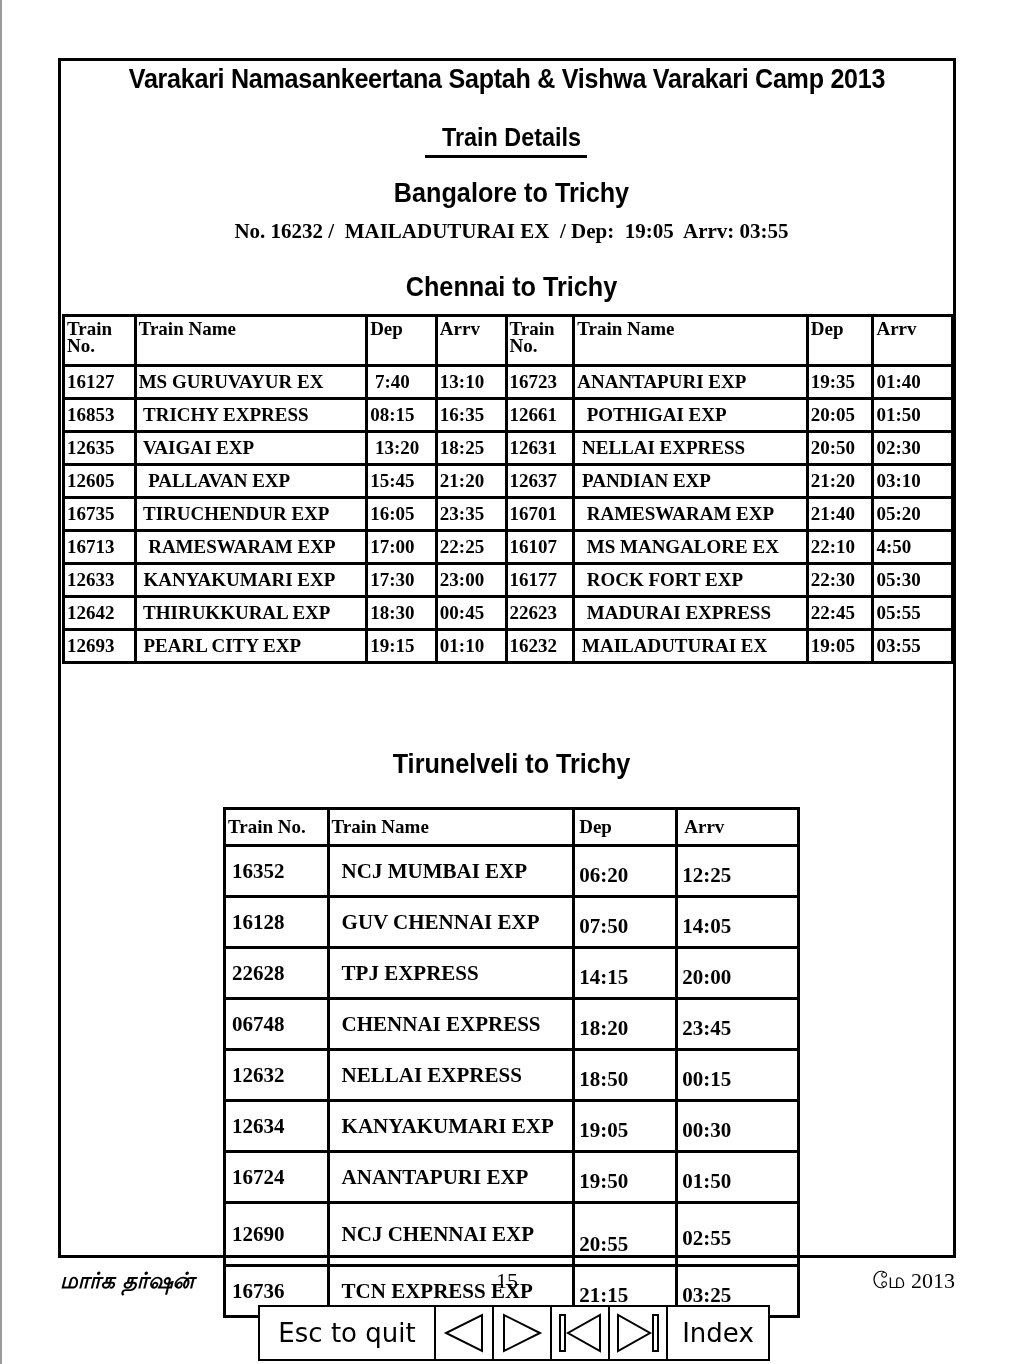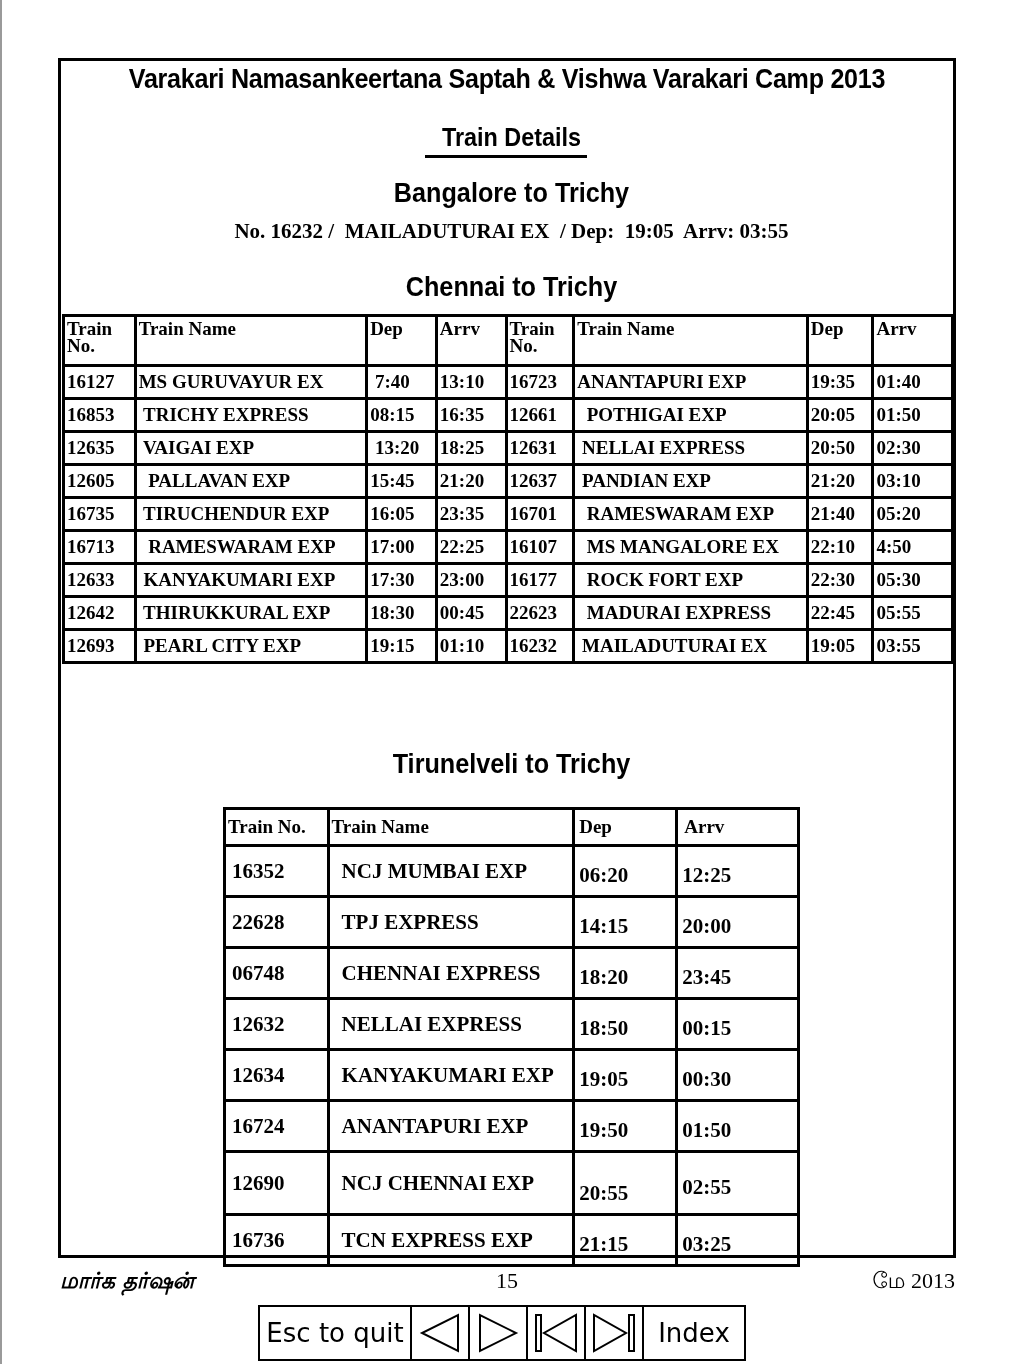--- a/index.html
+++ b/index.html
@@ -26,21 +26,21 @@
     .tvl-table td.nm { padding-left: 12px; }
     .tvl-table td.no { padding-left: 6px; }
 
     .footer-left { position: absolute; left: 60px; top: 1268px; font-size: 22px; font-weight: bold; font-style: italic; font-family: "DejaVu Sans", sans-serif; }
     .footer-center { position: absolute; left: 496px; top: 1268px; font-size: 22px; font-family: "Liberation Serif", serif; }
     .footer-right { position: absolute; right: 68px; top: 1268px; font-size: 22px; font-family: "Liberation Serif", serif; }
 
     .nav-bar { position: absolute; left: 258px; top: 1305px; height: 56px; display: flex; border: 2px solid #000; box-sizing: border-box; background: #fff; }
     .nav-btn { border-right: 2px solid #000; display: flex; align-items: center; justify-content: center; font-family: "DejaVu Sans", sans-serif; font-size: 26px; cursor: pointer; box-sizing: border-box; }
     .nav-btn:last-child { border-right: none; }
-    .nav-esc { width: 152px; }
+    .nav-esc { width: 176px; }
     .nav-icon { width: 58px; }
     .nav-index { width: 100px; }
     .nav-btn svg { display: block; }
   </style>
 </head>
 <body>
 
 <div class="left-rule"></div>
 <div class="page-frame"></div>
 
@@ -188,20 +188,26 @@
     </tr>
   </thead>
   <tbody id="tvl-body">
       <tr>
         <td class="no">16352</td>
         <td class="nm">NCJ MUMBAI EXP</td>
         <td style="padding-left: 4px; padding-top: 8px;">06:20</td>
         <td style="padding-left: 4px; padding-top: 8px;">12:25</td>
       </tr>
       <tr>
+        <td class="no">16128</td>
+        <td class="nm">GUV CHENNAI EXP</td>
+        <td style="padding-left: 4px; padding-top: 8px;">07:50</td>
+        <td style="padding-left: 4px; padding-top: 8px;">14:05</td>
+      </tr>
+      <tr>
         <td class="no">22628</td>
         <td class="nm">TPJ EXPRESS</td>
         <td style="padding-left: 4px; padding-top: 8px;">14:15</td>
         <td style="padding-left: 4px; padding-top: 8px;">20:00</td>
       </tr>
       <tr>
         <td class="no">06748</td>
         <td class="nm">CHENNAI EXPRESS</td>
         <td style="padding-left: 4px; padding-top: 8px;">18:20</td>
         <td style="padding-left: 4px; padding-top: 8px;">23:45</td>

